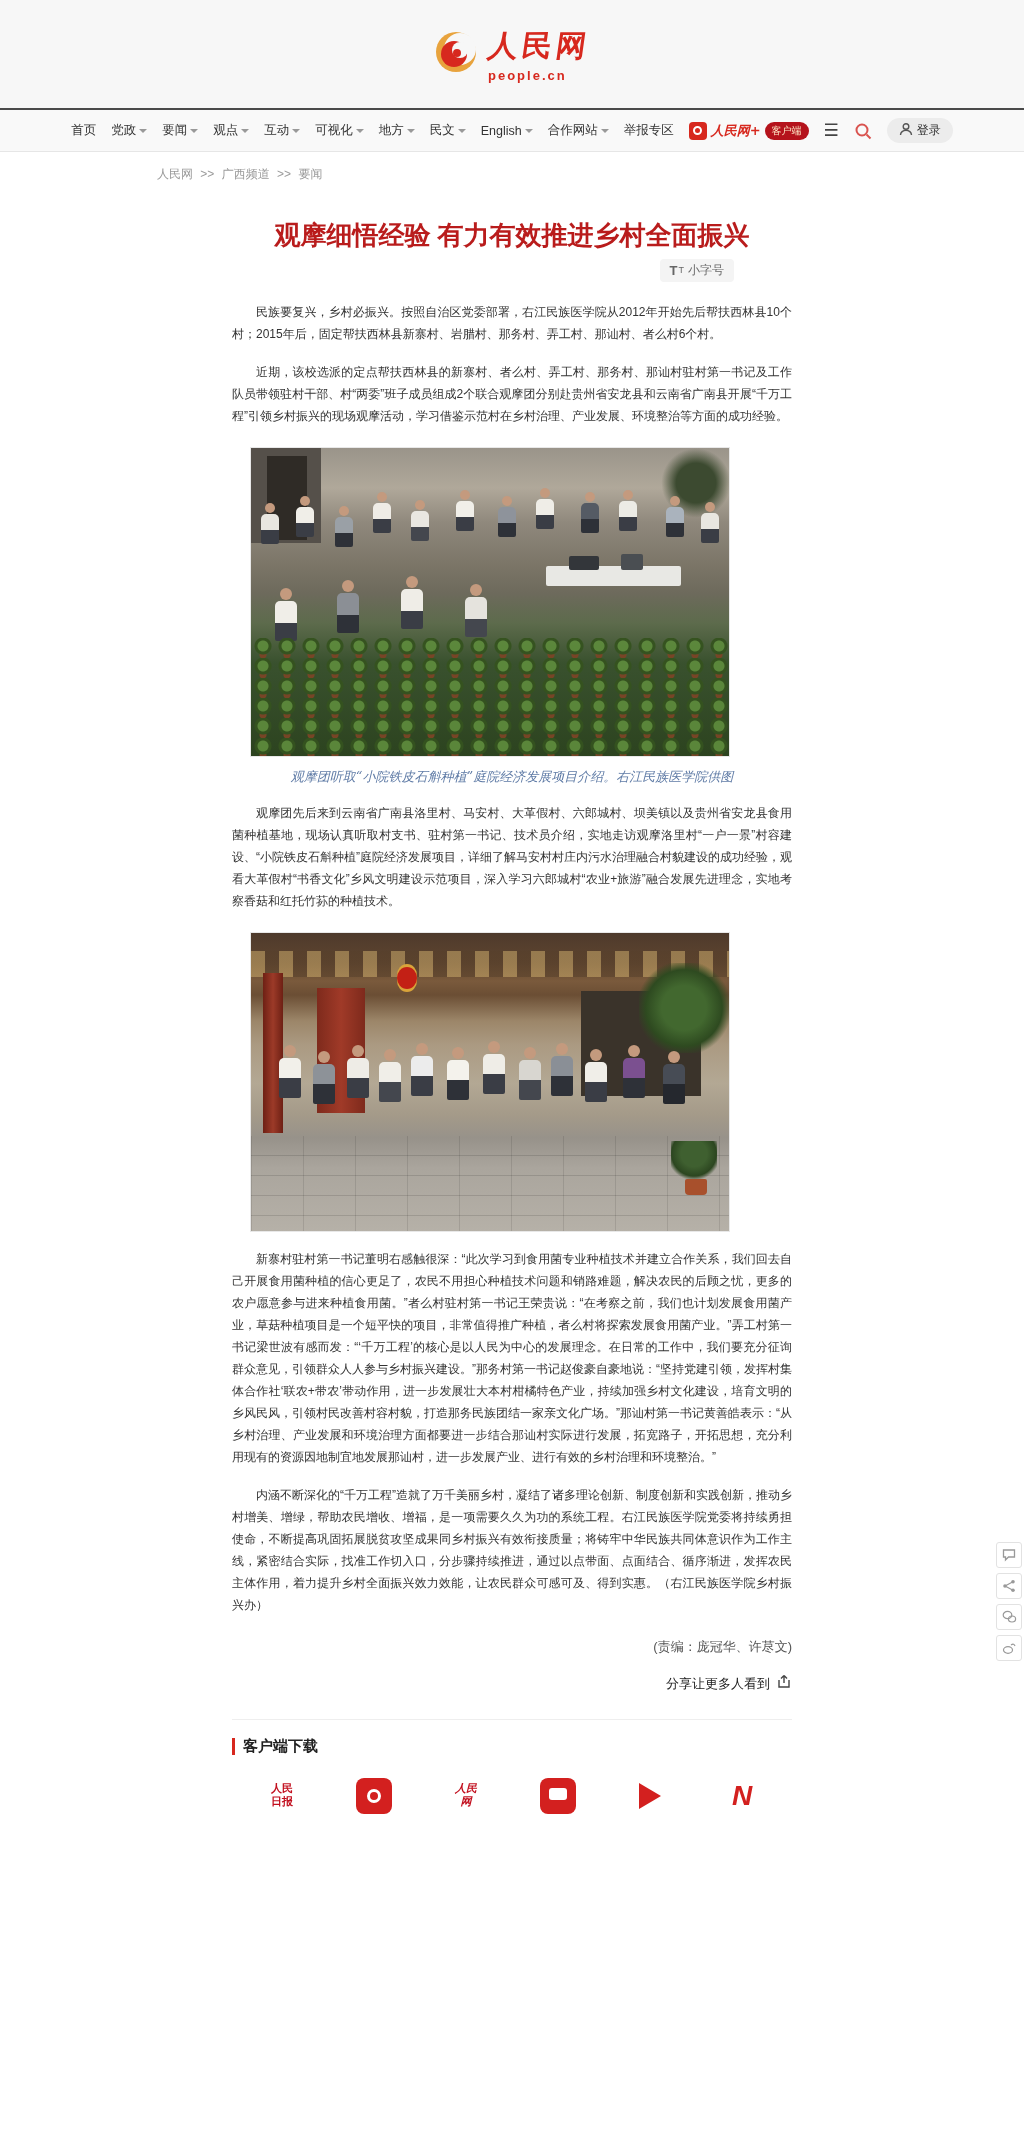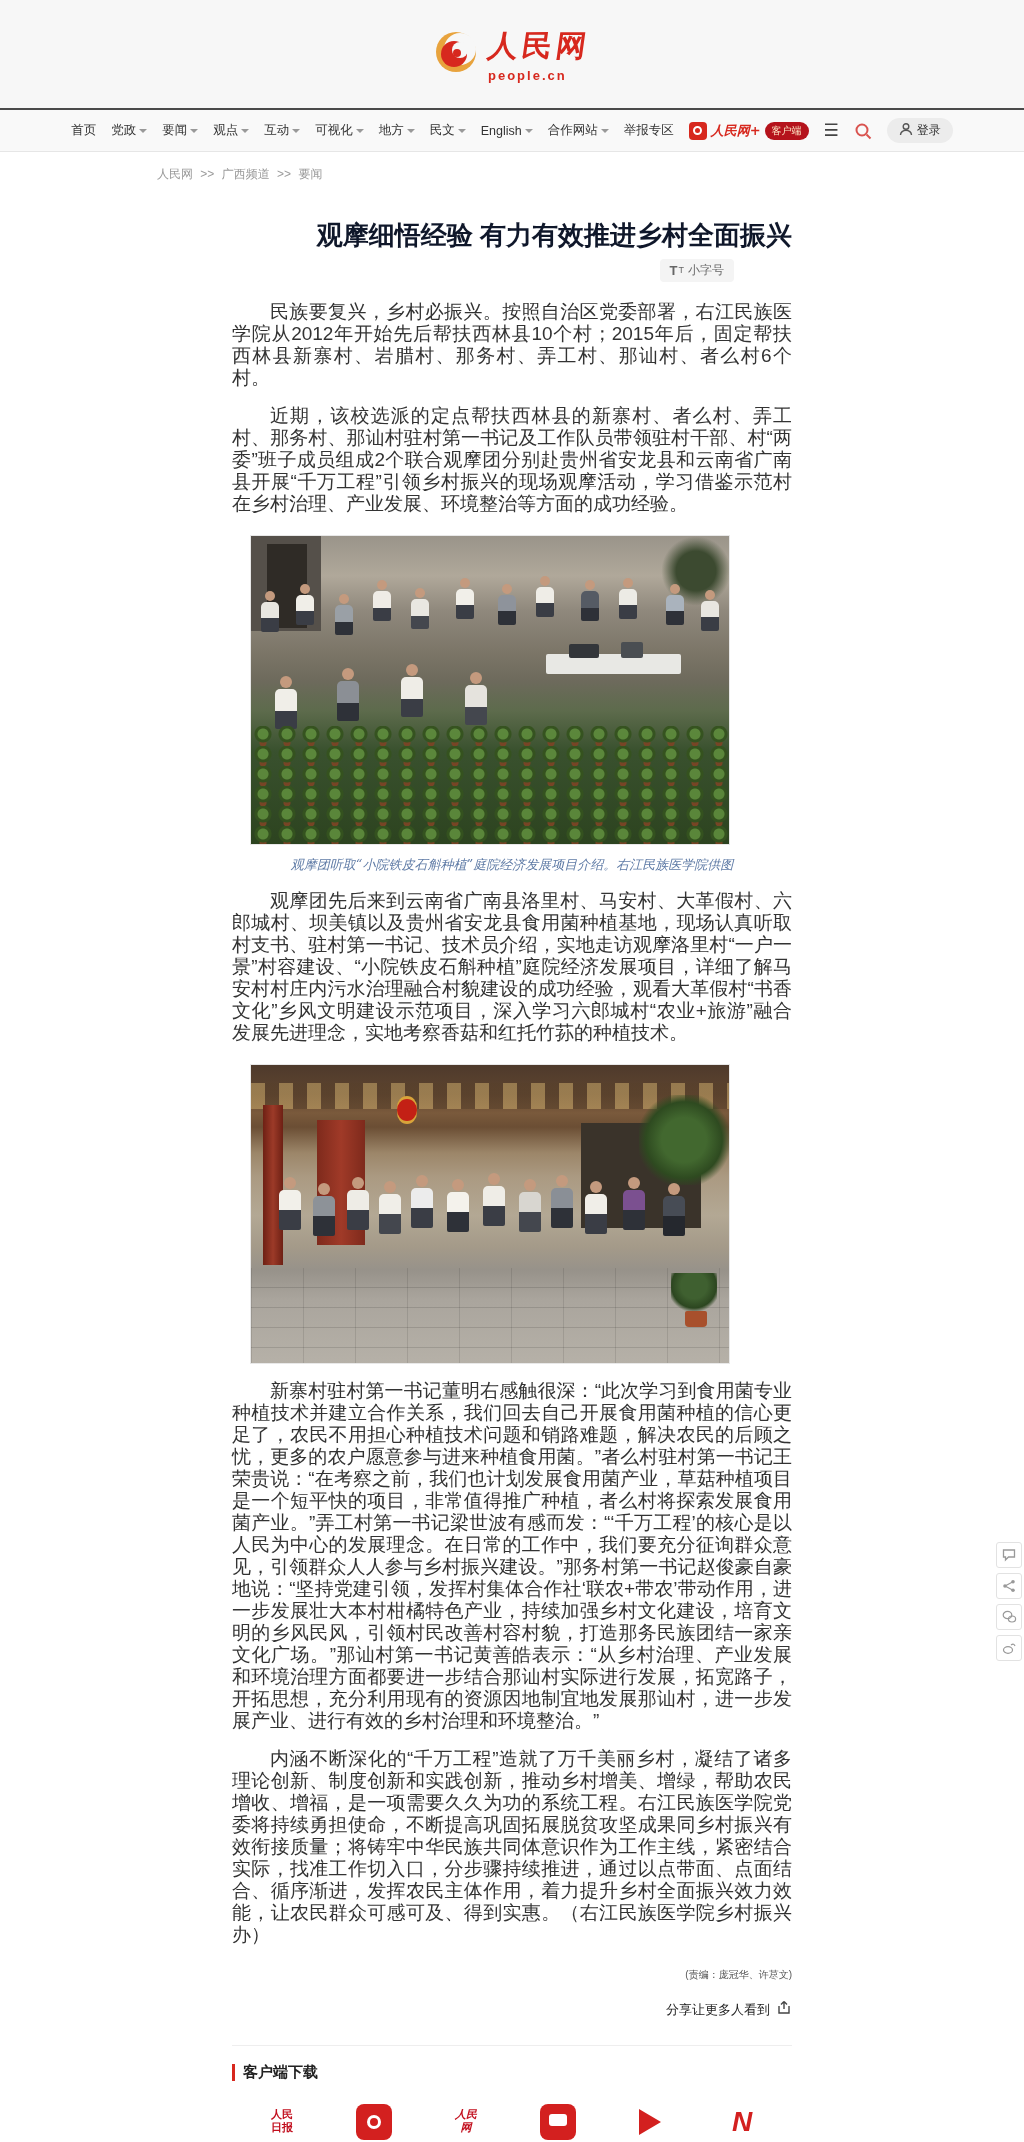--- a/index.html
+++ b/index.html
@@ -29,48 +29,48 @@
 
   
   .crumb-wrap{width:710px;margin:0 auto;padding:14px 0 0;}
   .breadcrumb{font-size:12px;color:#9a9a9a;}
   .breadcrumb a{color:#9a9a9a;text-decoration:none;}
   .breadcrumb .sep{margin:0 4px;}
 
   
   .article{width:560px;margin:0 auto;padding-top:28px;}
   .kicker{text-align:center;font-size:14px;color:#222;}
-  .headline{text-align:right;font-size:26px;font-weight:bold;color:#0f172a;margin-top:8px;line-height:1.3;}
+  .headline{text-align:center;font-size:26px;font-weight:bold;color:#b91c1c;margin-top:8px;line-height:1.3;}
   .meta{text-align:center;font-size:12.5px;color:#999;margin-top:14px;}
   .meta .src{color:#777;text-decoration:none;}
   .tool-row{position:relative;height:26px;margin-top:6px;}
   .font-pill{position:absolute;right:58px;top:0;background:#f4f4f4;border-radius:4px;padding:3px 10px;font-size:12px;color:#666;cursor:pointer;display:flex;align-items:center;gap:4px;}
   .font-pill b{font-size:13px;}
   .font-pill small{font-size:9px;margin-left:-3px;}
-  .article-body p.para{font-size:19px;line-height:22px;color:#333;text-align:justify;text-indent:2em;margin:16px 0;}
+  .article-body p.para{font-size:12px;line-height:22px;color:#333;text-align:justify;text-indent:2em;margin:16px 0;}
 
   figure{width:524px;margin:20px auto 6px;}
   .photo{width:480px;position:relative;overflow:hidden;border:1px solid #e8e8e8;}
   .photo-1{height:310px;background:linear-gradient(180deg,#9a948a 0,#b0a89a 40px,#8f887c 75px,#7c7668 115px,#6d6a5c 145px,#5d6b4c 175px,#39512e 215px,#2c431f 310px);}
   .photo-2{height:300px;background:linear-gradient(180deg,#4e3a2c 0,#5f452f 30px,#7a5a3c 48px,#6b4e34 62px,#9c8669 88px,#ab9a82 112px,#b3a894 150px,#a49a89 182px,#97928a 205px,#aaa59d 235px,#b6b1a8 300px);}
   .blk{position:absolute;}
   .pots{position:absolute;left:0;right:0;bottom:0;height:118px;
     background-image:radial-gradient(circle at 50% 40%,#5d8a3c 0 5px,#35531f 6px 8px,transparent 9px),
                      radial-gradient(circle at 50% 85%,#7b4526 0 3px,transparent 4px);
     background-size:24px 20px;opacity:.95;}
   .floor{position:absolute;left:0;right:0;bottom:0;height:95px;
     background-image:linear-gradient(0deg,rgba(0,0,0,.12) 1px,transparent 1px),linear-gradient(90deg,rgba(0,0,0,.10) 1px,transparent 1px);
     background-size:52px 20px;}
   .pf{position:absolute;}
   .pf .h{width:10px;height:10px;border-radius:50%;background:#c49a7e;margin:0 auto;}
   .pf .b{width:18px;height:30px;border-radius:5px 5px 2px 2px;margin-top:1px;}
   .pf.lg .h{width:12px;height:12px;}
   .pf.lg .b{width:22px;height:40px;}
   figcaption{font-family:"DejaVu Serif",serif;font-style:italic;color:#5f7ba6;font-size:13px;text-align:center;margin-top:10px;line-height:1.5;}
-  .editor-line{text-align:right;font-size:10px;color:#555;margin-top:22px;}
+  .editor-line{text-align:right;font-size:13px;color:#555;margin-top:22px;}
   .share-row{display:flex;justify-content:flex-end;align-items:center;gap:6px;font-size:13px;color:#222;margin:18px 0 6px;cursor:pointer;}
 
   
   .app-dl{width:560px;margin:26px auto 0;border-top:1px solid #eee;padding-top:18px;}
   .app-dl-title{font-size:15px;font-weight:bold;color:#222;border-left:3px solid #d7281e;padding-left:8px;line-height:1.1;}
   .apps{display:flex;justify-content:center;gap:30px;margin-top:20px;padding-bottom:22px;}
   .app-item{width:62px;text-align:center;cursor:pointer;}
   .app-ico{width:42px;height:42px;margin:0 auto;display:flex;align-items:center;justify-content:center;background:#fff;}
   .ico-rmrb{font-size:11px;line-height:1.15;color:#c20f1e;font-weight:bold;font-family:"DejaVu Serif",serif;}
   .ico-rmwplus{width:36px;height:36px;background:#d3201f;border-radius:8px;display:flex;align-items:center;justify-content:center;}

